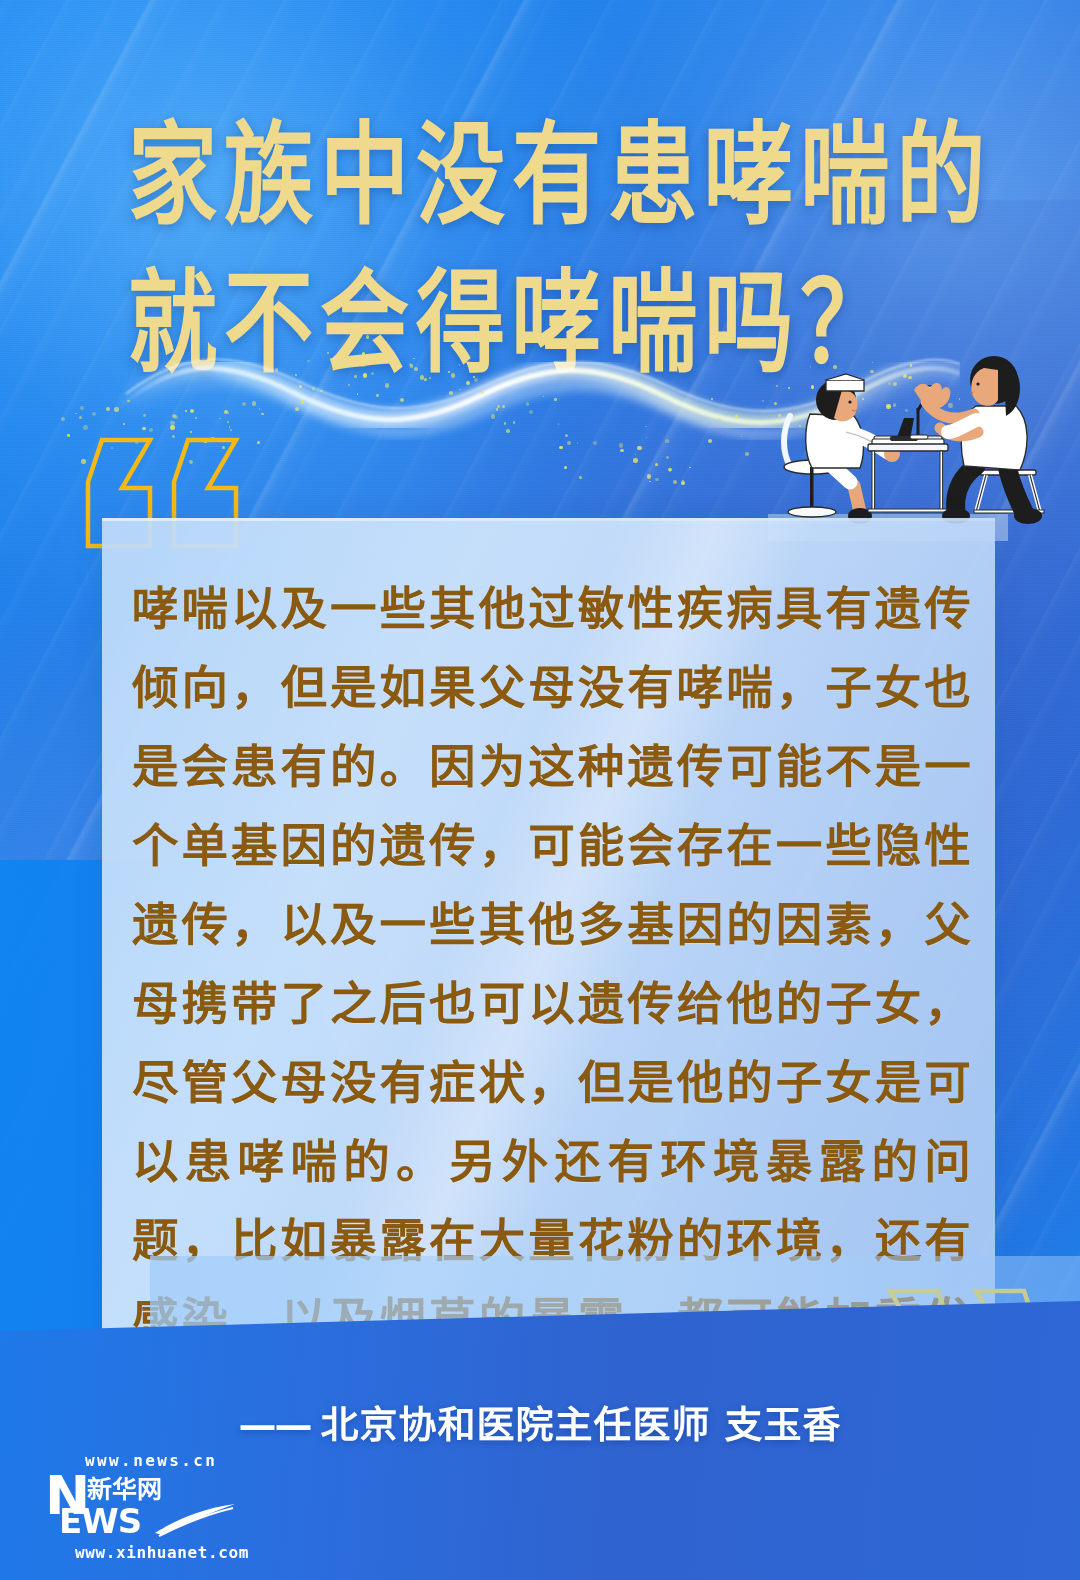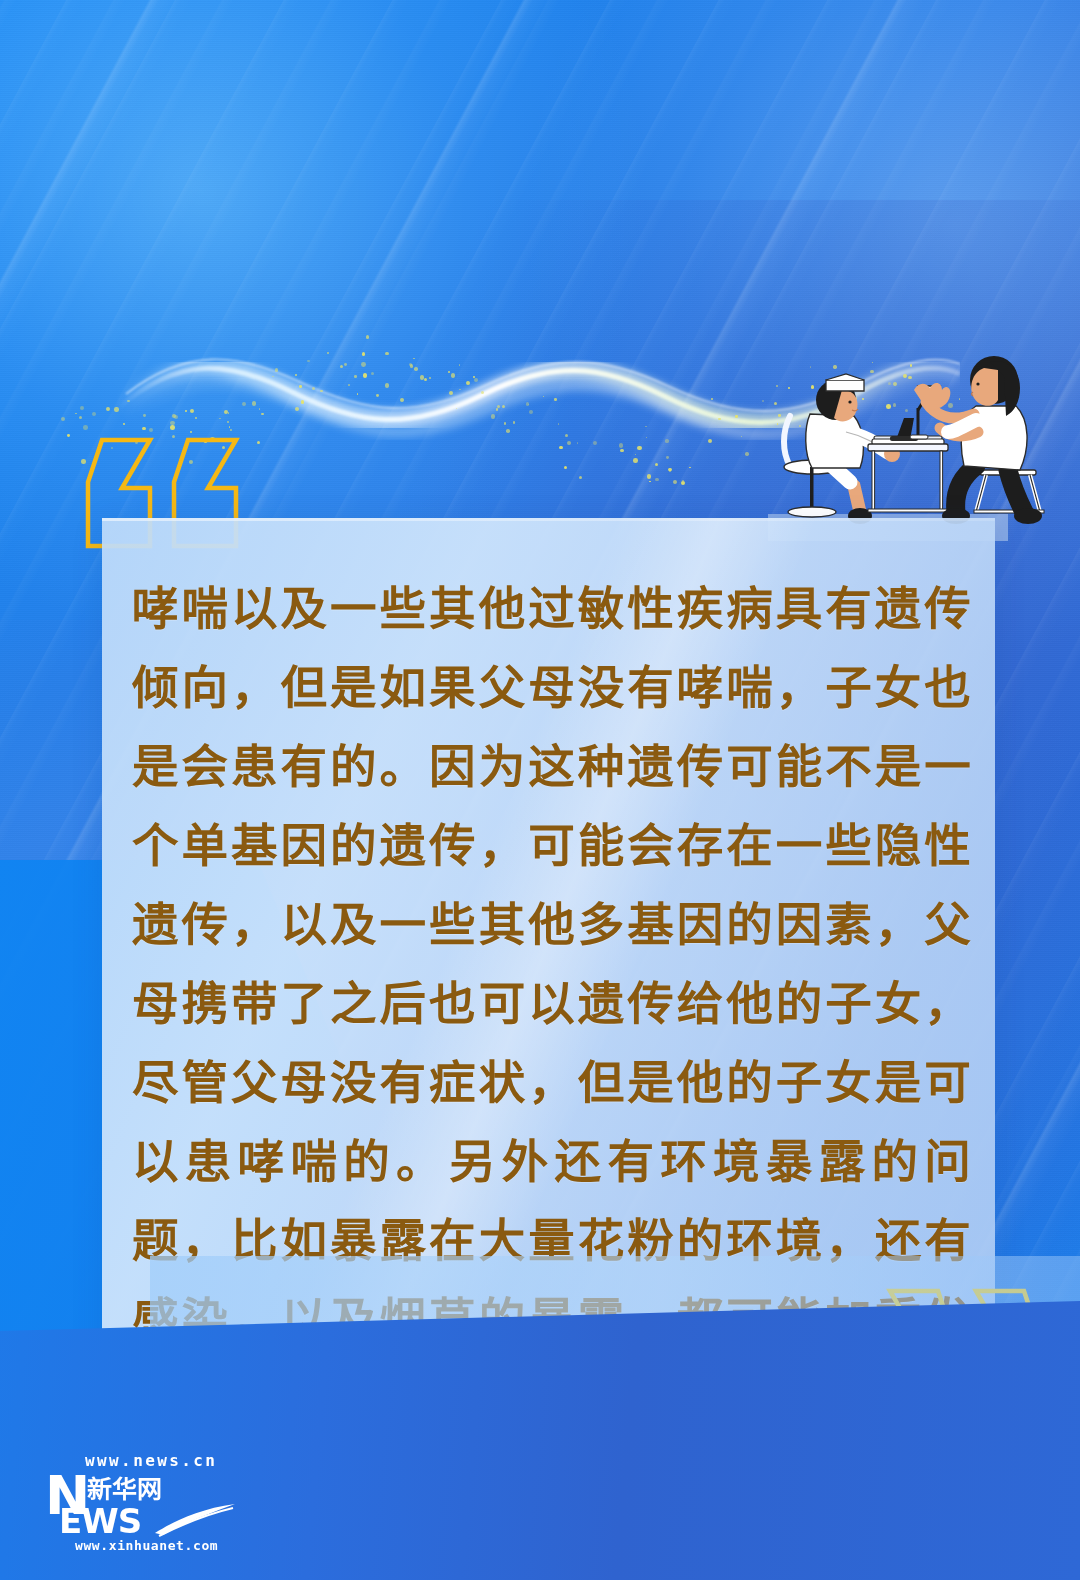--- a/index.html
+++ b/index.html
@@ -182,40 +182,44 @@
     font-size:25px; font-weight:700; letter-spacing:0px; line-height:27px;
     font-family:"DejaVu Sans","Liberation Sans",sans-serif;
   }
   .logo .ews{
     position:absolute; left:14px; top:33px;
     font-size:34px; font-weight:700; letter-spacing:-1px; line-height:34px;
     font-family:"DejaVu Sans","Liberation Sans",sans-serif;
   }
   .logo .swoosh{position:absolute; left:108px; top:32px; width:84px; height:34px;}
   .logo .url-bot{
-    font-size:13px; letter-spacing:.6px; font-weight:700;
-    margin-left:30px; margin-top:2px; line-height:13px;
+    font-size:16px; letter-spacing:.6px; font-weight:700;
+    margin-left:30px; margin-top:9px; line-height:13px;
     font-family:"DejaVu Sans Mono","Liberation Mono",monospace;
   }
 </style>
 </head>
 <body>
 
 <div class="poster">
 
   <div class="bg-base"></div>
   <div class="bg-glow-tl"></div>
   <div class="bg-glow-tr"></div>
   <div class="bg-deep"></div>
   <div class="bg-glow-mid"></div>
   <div class="bg-streaks"></div>
   <div class="bg-streaks2"></div>
   <div class="bg-noise"></div>
   <div class="wedge-left"></div>
 
+  <div class="title-wrap">
+    <div class="title-line l1">家族中没有患哮喘的</div>
+    <div class="title-line l2">就不会得哮喘吗？</div>
+  </div>
 
   <svg class="wave-layer" viewBox="0 0 900 130">
     <defs>
       <linearGradient id="wgrad" x1="0" y1="0" x2="1" y2="0">
         <stop offset="0%" stop-color="#ffffff" stop-opacity="0"></stop>
         <stop offset="14%" stop-color="#dff3ff" stop-opacity=".85"></stop>
         <stop offset="45%" stop-color="#ffffff" stop-opacity=".95"></stop>
         <stop offset="75%" stop-color="#eaf7d8" stop-opacity=".9"></stop>
         <stop offset="100%" stop-color="#ffffff" stop-opacity=".25"></stop>
       </linearGradient>
@@ -493,20 +497,23 @@
   <svg class="quote-close" viewBox="0 0 172 122">
     <g transform="translate(172,0) scale(-1,1)">
       <path d="M24,8 L72,8 L44,56 L72,56 L72,114 L10,114 L10,50 Z" fill="none" stroke="#F2D023" stroke-width="4.5" stroke-linejoin="miter"></path>
       <path d="M110,8 L158,8 L130,56 L158,56 L158,114 L96,114 L96,50 Z" fill="none" stroke="#F2D023" stroke-width="4.5" stroke-linejoin="miter"></path>
     </g>
   </svg>
 
   <div class="band-dark2"></div>
   <div class="band-dark"></div>
 
+  <div class="attrib">
+    <span class="dash">——</span><span>北京协和医院主任医师 支玉香</span>
+  </div>
 
   <div class="logo">
     <div class="url-top">www.news.cn</div>
     <div class="mark">
       <div class="big-n">N</div>
       <div class="cn">新华网</div>
       <div class="ews">EWS</div>
       <svg class="swoosh" viewBox="0 0 84 34">
         <path d="M2,30 C18,20 44,6 82,1 C58,10 30,20 10,32 Z" fill="#ffffff"></path>
         <path d="M6,33 C24,24 50,12 80,5" stroke="#ffffff" stroke-width="2" fill="none"></path>

